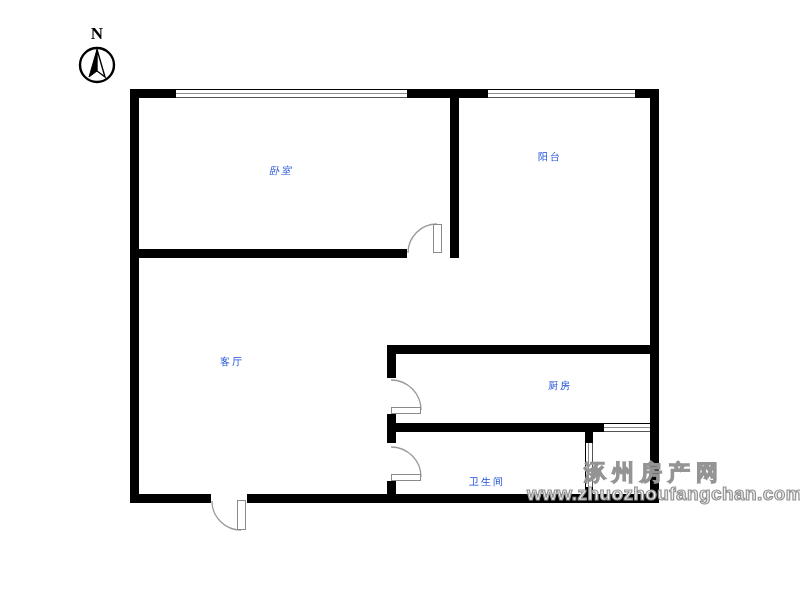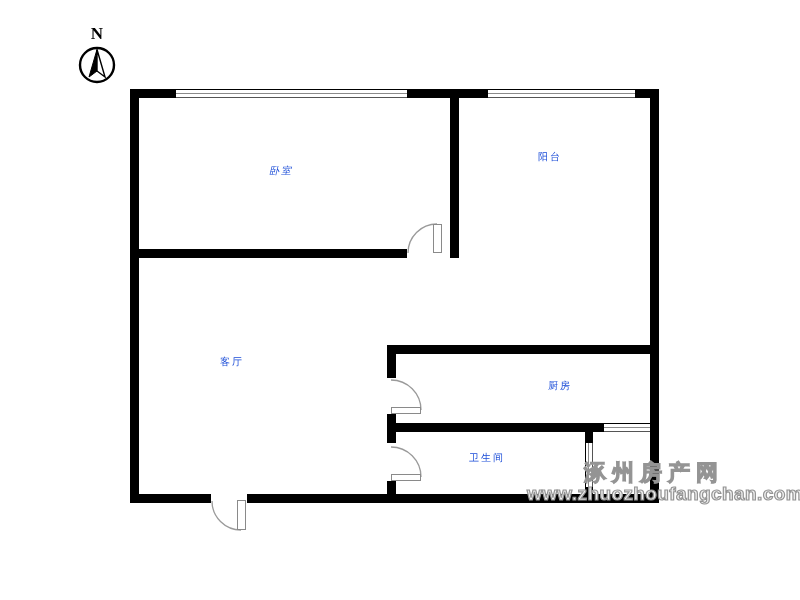--- a/index.html
+++ b/index.html
@@ -87,18 +87,18 @@
 
   <div class="door-leaf" style="left:433px;top:224px;width:9px;height:29px;"></div>
   <div class="door-leaf" style="left:391px;top:407px;width:30px;height:7px;"></div>
   <div class="door-leaf" style="left:391px;top:474px;width:30px;height:7px;"></div>
   <div class="door-leaf" style="left:237px;top:500px;width:9px;height:30px;"></div>
 
   <div class="room-label" style="left:281px;top:171px;font-style:italic;">卧室</div>
   <div class="room-label" style="left:550px;top:157px;">阳台</div>
   <div class="room-label" style="left:232px;top:362px;">客厅</div>
   <div class="room-label" style="left:528px;top:386px;margin-left:32px;">厨房</div>
-  <div class="room-label" style="left:487px;top:458px;text-align:center;">卫生间</div>
+  <div class="room-label" style="left:487px;top:482px;text-align:center;">卫生间</div>
 
   <div class="wm" id="wm-name">涿州房产网</div>
   <div class="wm" id="wm-url">www.zhuozhoufangchan.com</div>
 
 </div>
 
 </body></html>

